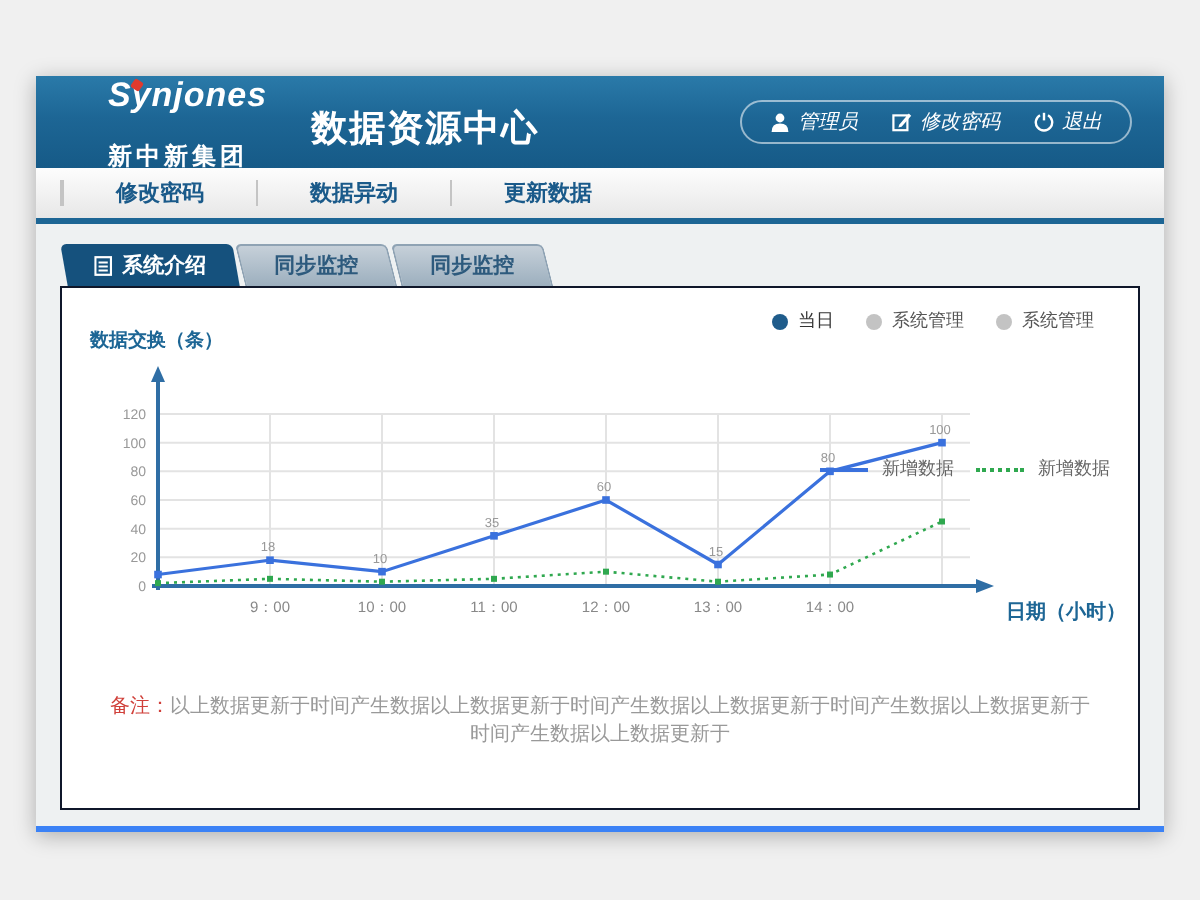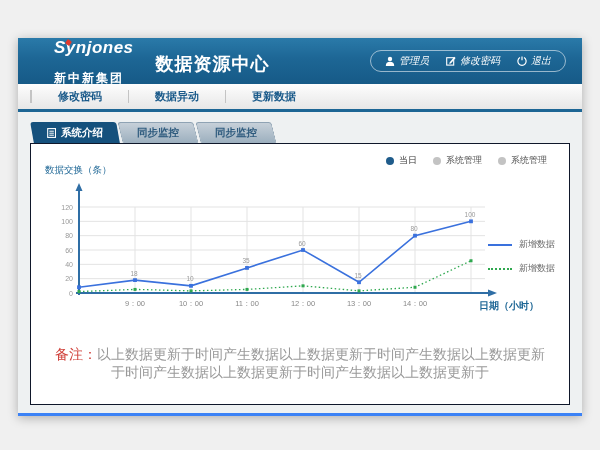--- a/index.html
+++ b/index.html
@@ -45,33 +45,33 @@
 
   .panel { position:relative; height:262px; background:#fff; border:1px solid #0f172a; }
 
   
   .filters { position:absolute; top:10px; right:22px; display:flex; gap:16px; }
   .radio { display:flex; align-items:center; gap:5px; font-size:9px; color:#555; cursor:pointer; }
   .radio .dot { width:8px; height:8px; border-radius:50%; background:#c3c3c3; }
   .radio.sel .dot { background:#1f5c8b; }
   .radio.sel { color:#333; }
 
-  .ylabel { position:absolute; left:14px; top:20px; font-size:9.5px; font-weight:normal; color:#1d6695; }
-  .xlabel { position:absolute; left:448px; top:155px; font-size:10px; font-weight:bold; color:#1d6695; }
+  .ylabel { position:absolute; left:14px; top:20px; font-size:9.5px; font-weight:bold; color:#1d6695; }
+  .xlabel { position:absolute; left:472px; top:155px; font-size:10px; font-weight:bold; color:#1d6695; }
   .chart-svg { position:absolute; left:10px; top:36px; }
 
   
-  .legend { position:absolute; right:14px; top:84px; display:flex; flex-direction:column; gap:11px;margin-top:10px; }
+  .legend { position:absolute; right:14px; top:84px; display:flex; flex-direction:row; gap:11px; }
   .leg-row { display:flex; align-items:center; gap:7px; font-size:9px; color:#666; }
   .leg-line { width:24px; height:0; }
   .leg-line.solid  { border-top:2px solid #3a71dd; }
   .leg-line.dotted { border-top:2px dotted #2fa84f; }
 
   .note { position:absolute; left:0; right:0; top:202px; text-align:center;
-          font-size:14px; color:#999; padding:0 20px; }
+          font-size:10px; color:#999; padding:0 20px; }
   .note .pre { color:#d0403a; }
 </style>
 </head>
 <body>
 
 <div class="window">
 
   <div class="header">
     <div class="logo">
       <div class="l1">Synjones</div>

